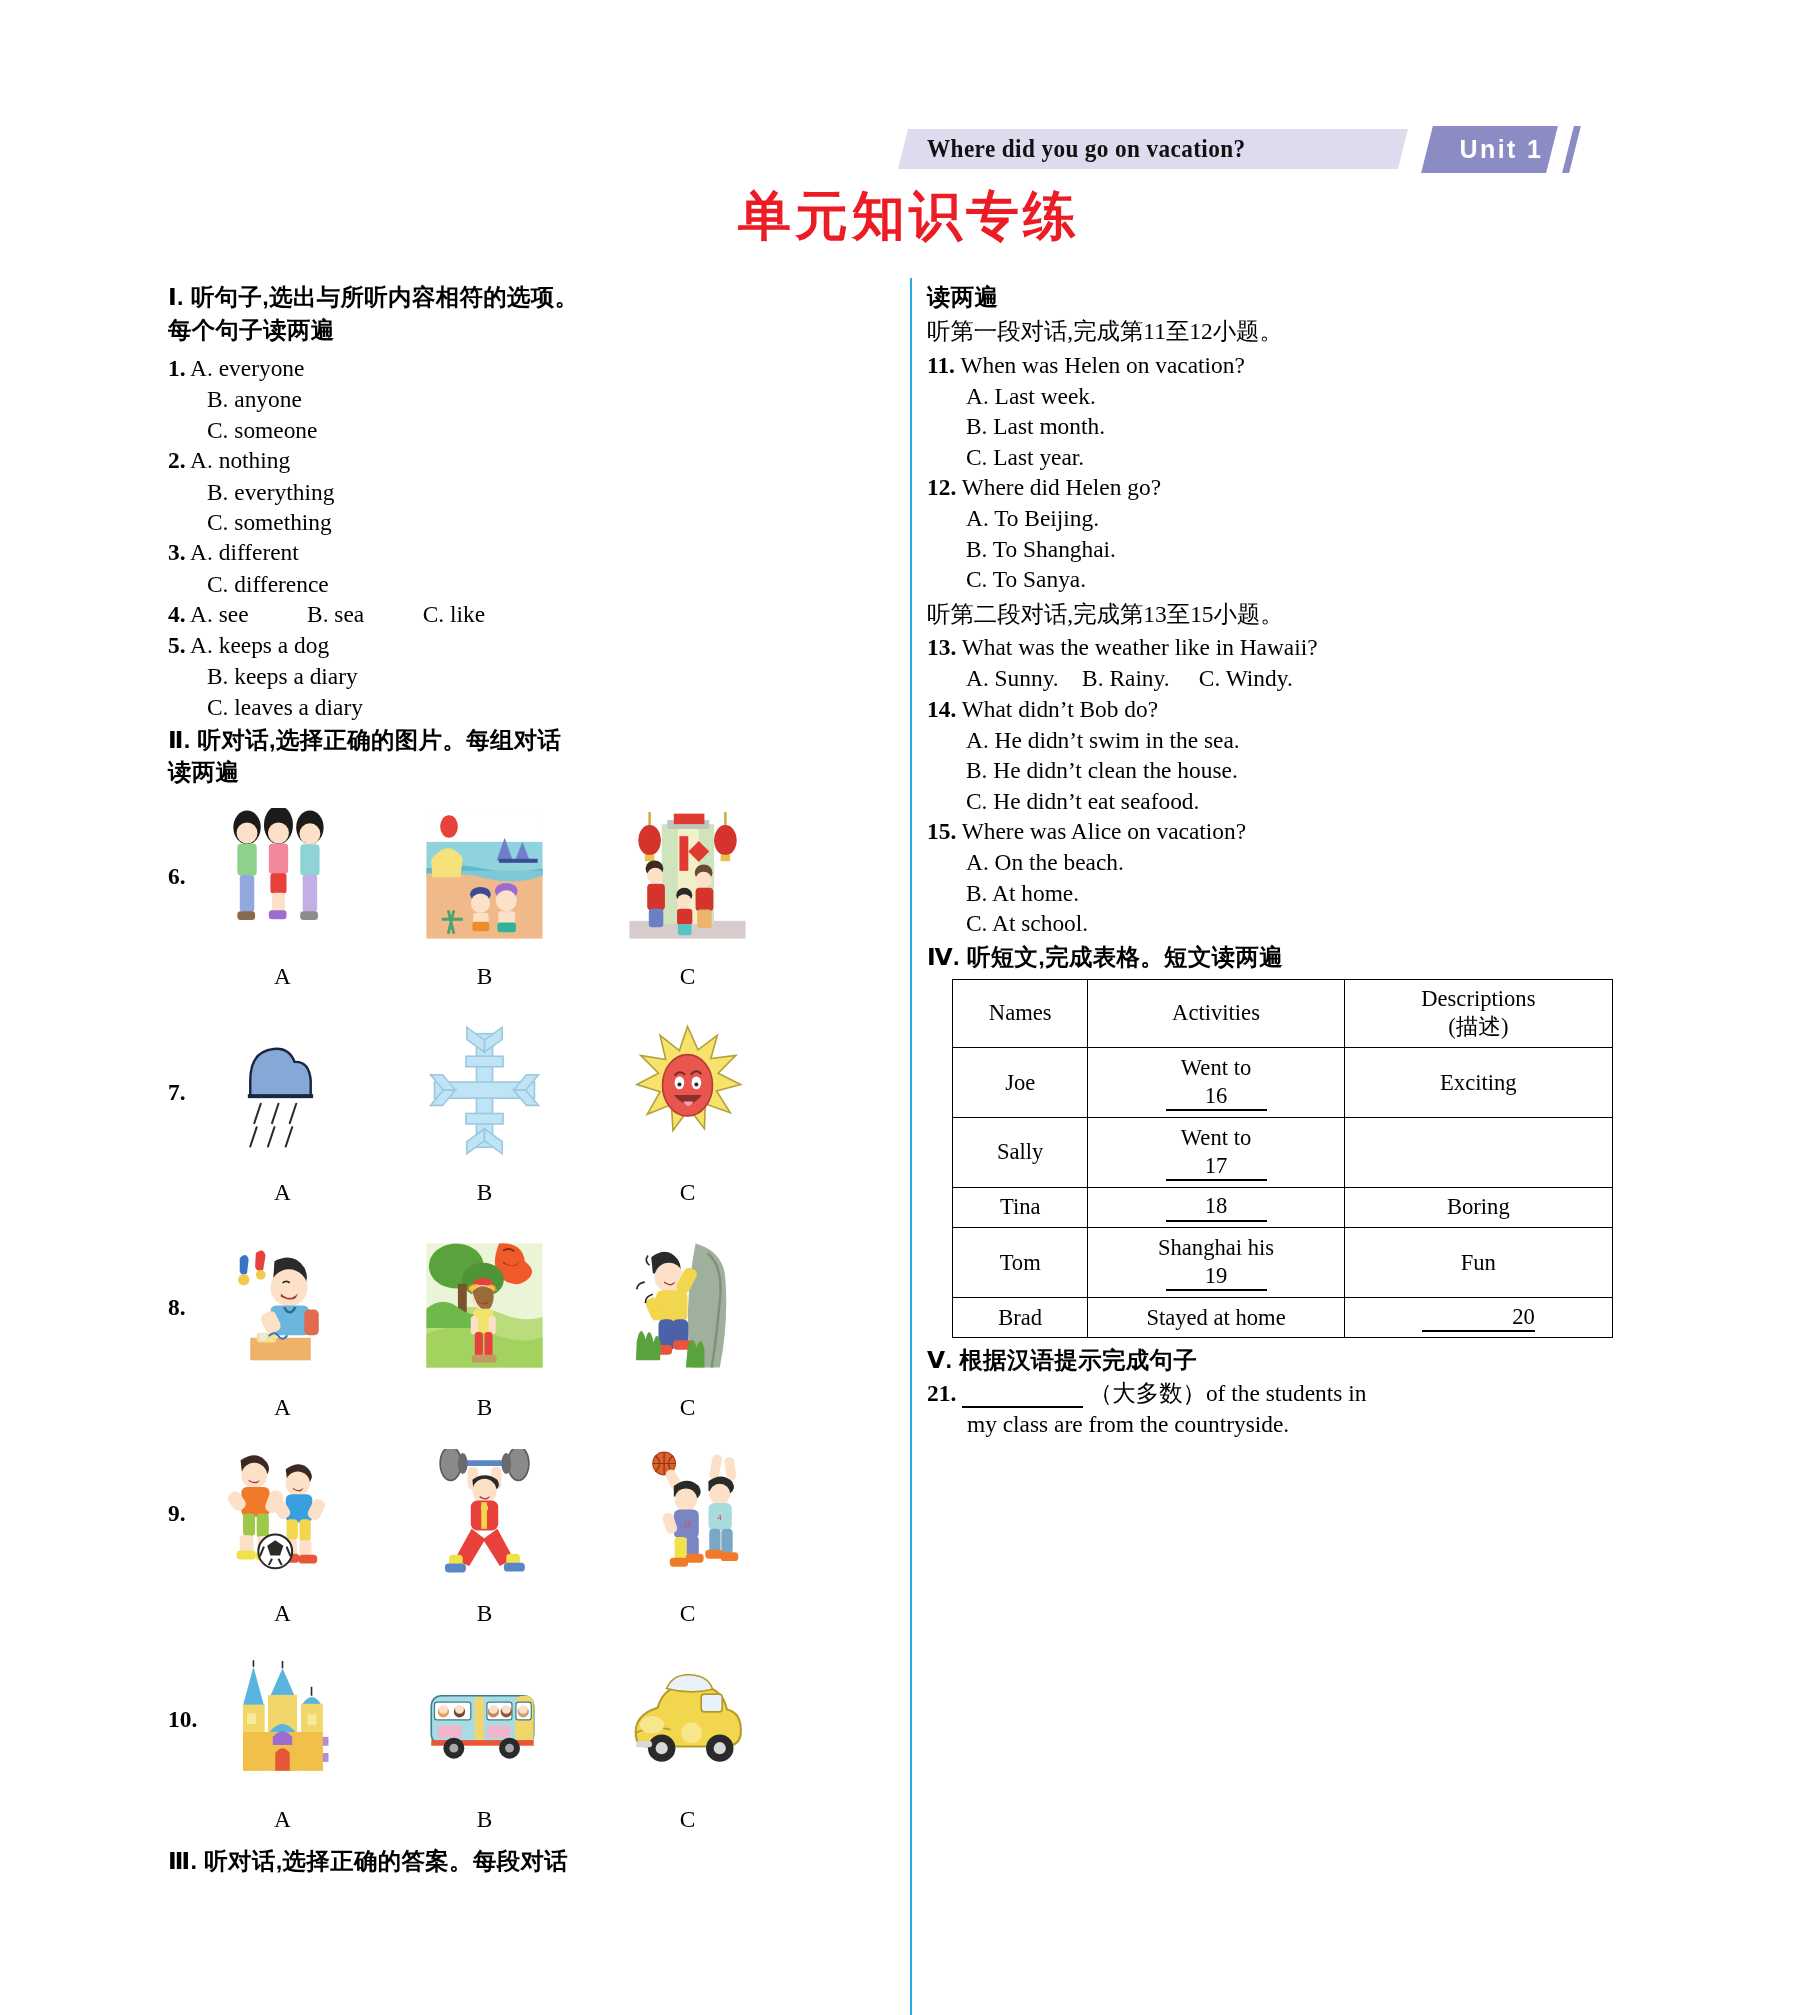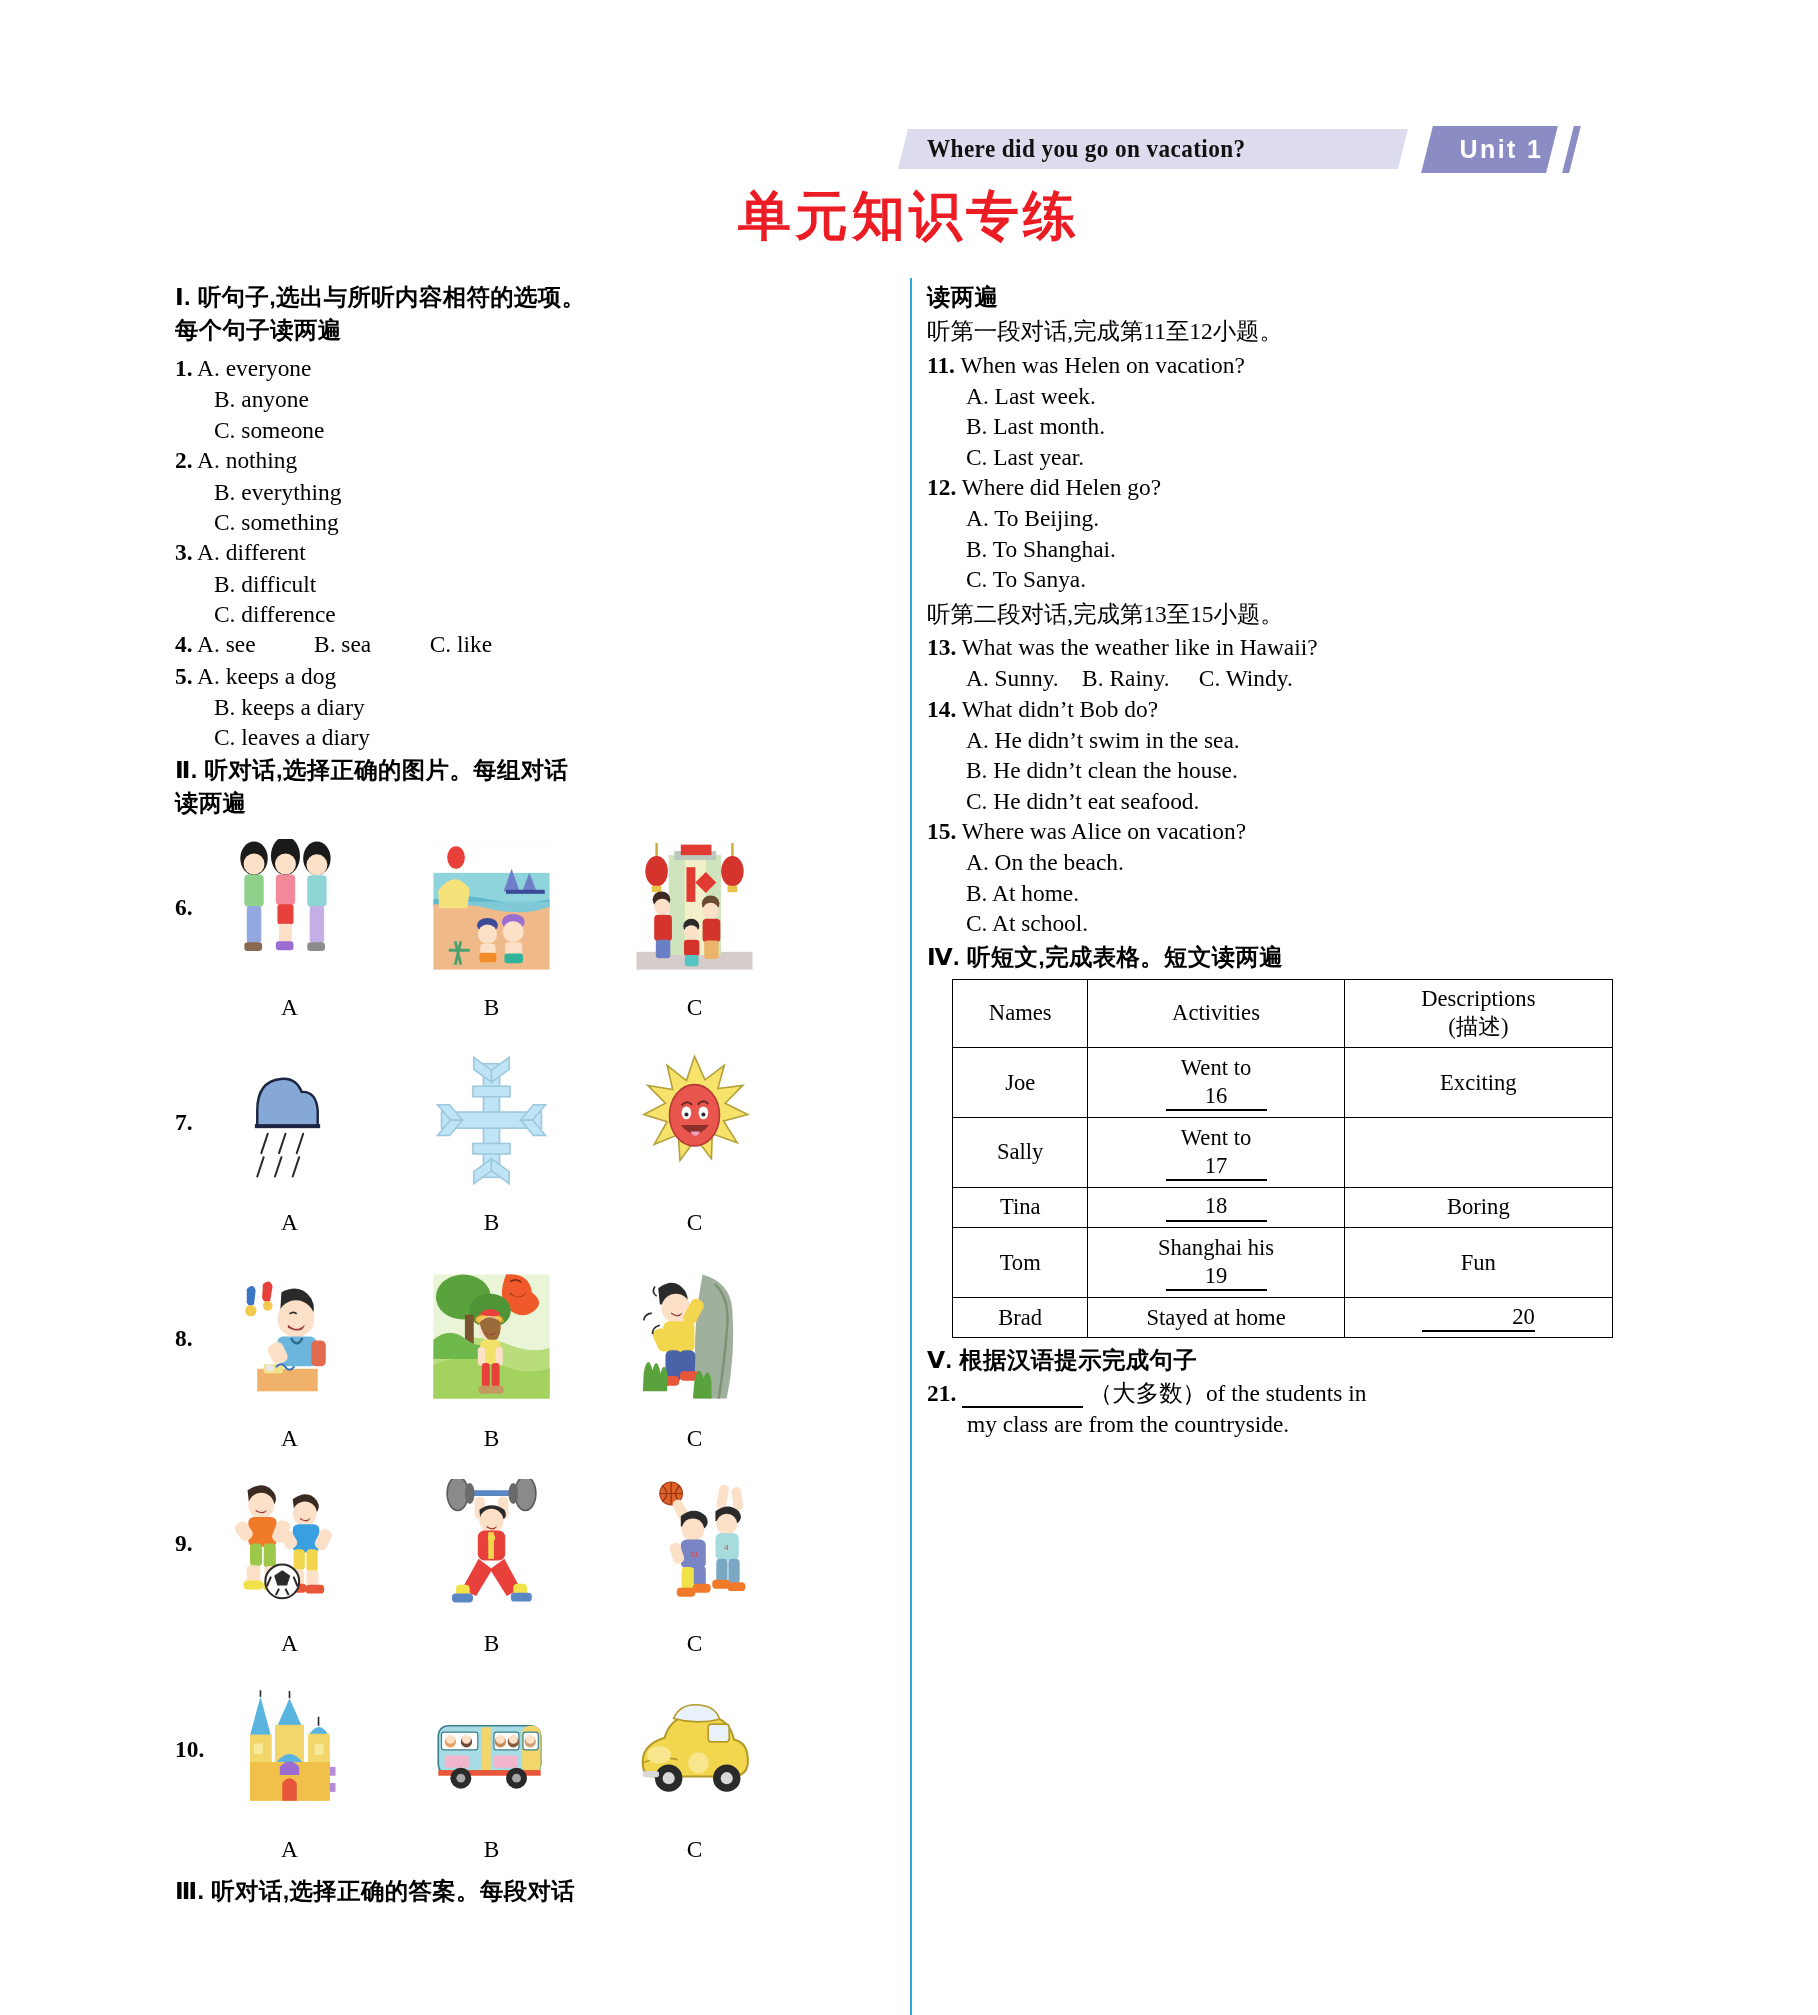--- a/index.html
+++ b/index.html
@@ -38,21 +38,21 @@
 
   
   .red-title{
     position:absolute;top:181px;left:0;width:1818px;text-align:center;
     color:#ec1c24;font-weight:bold;font-size:53px;
     font-family:"Liberation Sans","DejaVu Sans",sans-serif;
     letter-spacing:4px;
   }
 
   
-  .col-left{position:absolute;left:175px;top:282px;width:729px;}
+  .col-left{position:absolute;left:168px;top:282px;width:729px;}
   .col-right{position:absolute;left:927px;top:282px;width:737px;}
   .divider{position:absolute;left:910px;top:278px;width:2px;height:2079px;background:#29a9e0;}
 
   
   .cn-head{
     font-family:"Liberation Sans","DejaVu Sans",sans-serif;
     font-weight:bold;font-size:23.4px;line-height:1.30;
     letter-spacing:0.4px;margin:0 0 2.4px 0;
   }
   .cn-sub{
@@ -141,21 +141,20 @@
       <span class="q-num">2.</span>
       <span class="q-text">A. nothing</span>
     </div>
     <div class="opt">B. everything</div>
     <div class="opt">C. something</div>
 
     <div class="q">
       <span class="q-num">3.</span>
       <span class="q-text">A. different</span>
     </div>
-    <div class="opt">B. difficult</div>
     <div class="opt">C. difference</div>
 
     <div class="q">
       <span class="q-num">4.</span>
       <span class="q-text" style="white-space:pre;">A. see          B. sea          C. like</span>
     </div>
 
     <div class="q">
       <span class="q-num">5.</span>
       <span class="q-text">A. keeps a dog</span>

